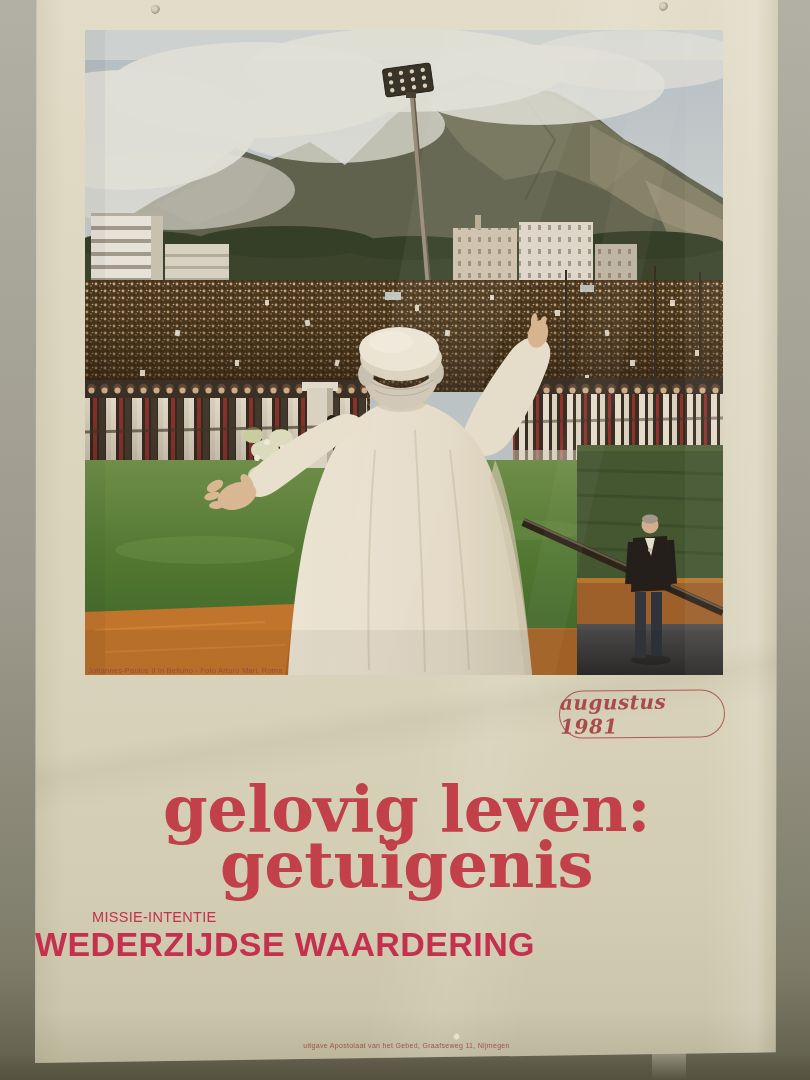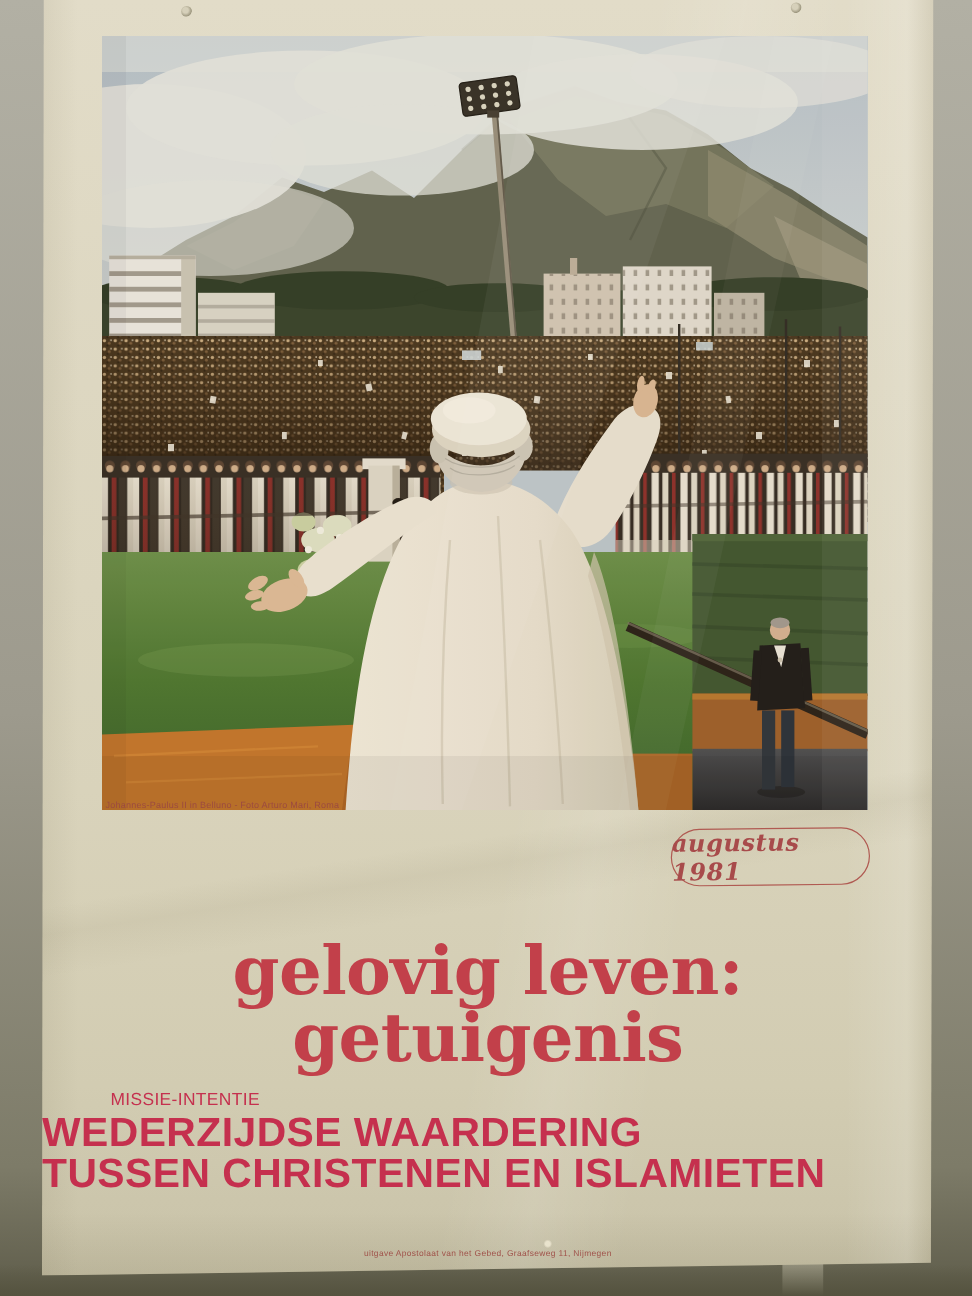--- a/index.html
+++ b/index.html
@@ -32,21 +32,21 @@
   .photo{position:absolute;left:50px;top:30px;width:638px;height:645px;background:#b9c4cb;}
   .photo svg{display:block;}
 
   .photo-caption{position:absolute;left:53px;top:666px;font-size:7.5px;letter-spacing:.2px;color:var(--deep-red);}
 
   .badge{position:absolute;left:524px;top:690px;width:164px;height:46px;border:1.5px solid #b05a52;border-radius:26px;
     display:flex;align-items:center;justify-content:center;transform:rotate(-.6deg);}
   .badge span{font-family:"DejaVu Serif",serif;font-style:italic;font-weight:bold;font-size:20px;color:#a84b4b;letter-spacing:.5px;}
 
   .headline{position:absolute;left:0;top:781px;width:100%;text-align:center;
-    font-family:"DejaVu Serif",serif;font-weight:bold;font-size:56px;line-height:56px;color:var(--headline-red);letter-spacing:-.5px;}
+    font-family:"DejaVu Serif",serif;font-weight:bold;font-size:64px;line-height:56px;color:var(--headline-red);letter-spacing:-.5px;}
   .missie{position:absolute;left:57px;top:909px;font-weight:normal;font-size:14.5px;letter-spacing:.3px;color:var(--red);}
   .intention{position:absolute;left:0;top:928px;width:100%;text-align:left;
     font-weight:bold;font-size:34px;line-height:33.5px;letter-spacing:.4px;color:var(--red);}
   .imprint{position:absolute;left:0;top:1042px;width:100%;text-align:center;font-size:7px;letter-spacing:.3px;color:#a0524a;}
 </style>
 </head>
 <body>
 
 <div class="scene">
   <div class="bg-right"></div>
@@ -375,18 +375,17 @@
     </div>
 
     <div class="headline">
       <div>gelovig leven: getuigenis</div>
     </div>
 
     <div class="missie">MISSIE-INTENTIE</div>
 
     <div class="intention">
       <div>WEDERZIJDSE WAARDERING</div>
-      <div>TUSSEN CHRISTENEN EN ISLAMIETEN</div>
     </div>
 
     <div class="imprint">uitgave Apostolaat van het Gebed, Graafseweg 11, Nijmegen</div>
   </div>
 </div>
 
 </body></html>

